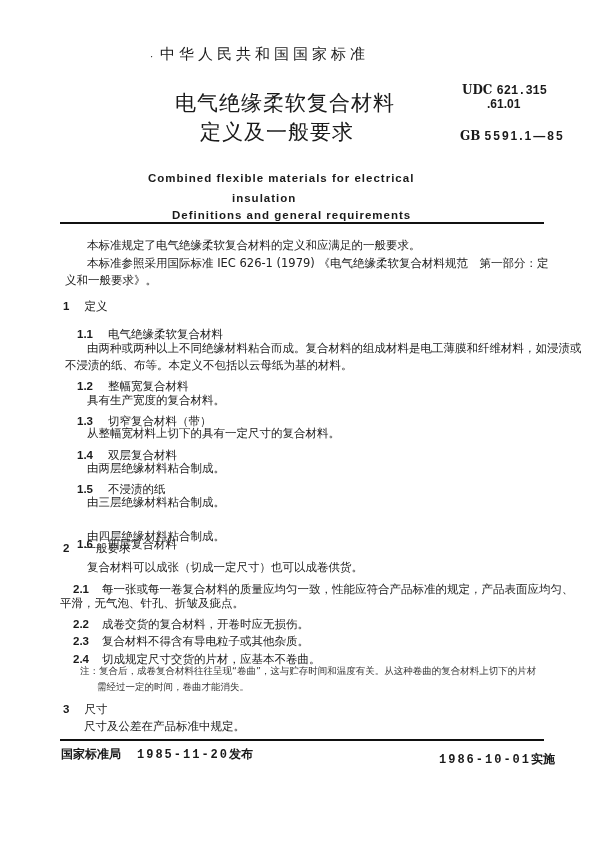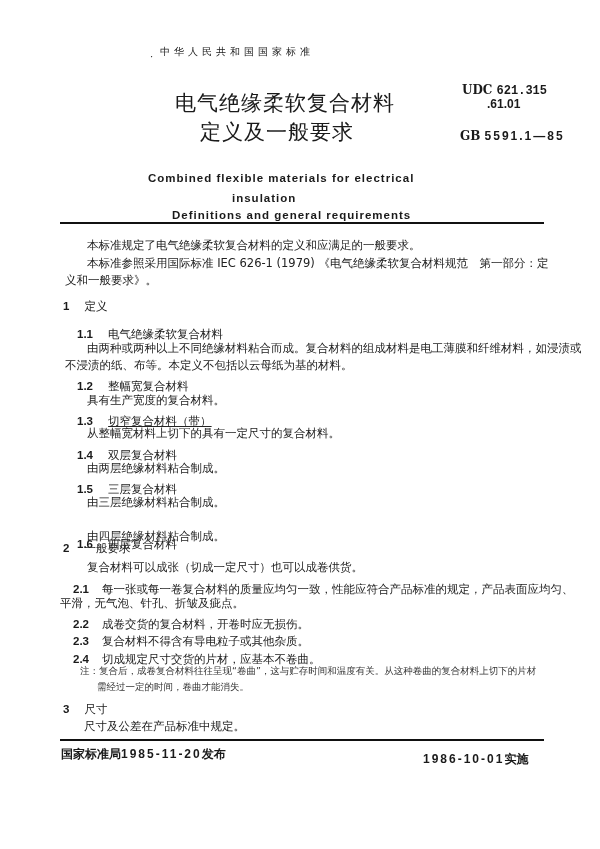--- a/index.html
+++ b/index.html
@@ -1,39 +1,39 @@
 <!DOCTYPE html>
 <html><head>
 <meta charset="utf-8">
 <style>
   html, body { margin: 0; padding: 0; }
   body {
     width: 600px; height: 849px; background: #ffffff; position: relative; overflow: hidden;
     font-family: "DejaVu Serif", "Liberation Serif", serif; color: #1a1a1a;
   }
   .abs { position: absolute; white-space: nowrap; }
-  .national { left: 160px; top: 45px; font-size: 10px; letter-spacing: 4px; font-family: "DejaVu Sans", sans-serif; }
+  .national { left: 160px; top: 45px; font-size: 15px; letter-spacing: 4px; font-family: "DejaVu Sans", sans-serif; }
   .dot { left: 150px; top: 51px; font-size: 10px; }
   .title-cn { left: 175px; top: 89px; font-size: 21px; letter-spacing: 1px; font-family: "DejaVu Sans", sans-serif; }
   .title-cn2 { left: 200px; top: 118px; font-size: 21px; letter-spacing: 1px; font-family: "DejaVu Sans", sans-serif; }
   .udc { left: 462px; top: 84px; font-size: 12px; line-height: 13px; font-weight: bold; }
   .udc .sub { display:block; padding-left: 25px; font-family: "Liberation Sans", sans-serif; }
   .udc .num { font-family: Liberation Mono, monospace; }
   .gb { left: 460px; top: 129px; font-size: 12px; font-weight: bold; }
   .gb .num { font-family: "Liberation Sans", sans-serif; letter-spacing: 2px; }
   .en { font-family: "Liberation Sans", sans-serif; font-weight: bold; font-size: 11.5px; letter-spacing: 1px; }
   .en1 { left: 148px; top: 172px; }
   .en2 { left: 232px; top: 192px; }
   .en3 { left: 172px; top: 209px; }
   .rule { position: absolute; left: 60px; width: 484px; height: 2px; background: #111; }
   .body-text { font-size: 11.5px; font-family: "DejaVu Sans", sans-serif; color:#222; }
   .secnum { font-family: "Liberation Sans", sans-serif; font-weight: bold; font-size: 11.5px; }
   .note { font-size: 9.5px; font-family: "DejaVu Sans", sans-serif; color:#333; }
   .footer { font-family: "DejaVu Sans", sans-serif; font-weight: bold; font-size: 12px; }
-  .footer .num { font-family: Liberation Sans, sans-serif; letter-spacing: 2px; }
+  .footer .num { font-family: Liberation Mono, monospace; letter-spacing: 2px; padding-left: 16px; }
 </style>
 </head>
 <body>
 
 <div class="abs dot">·</div>
 <div class="abs national">中华人民共和国国家标准</div>
 <div class="abs title-cn">电气绝缘柔软复合材料</div>
 <div class="abs title-cn2">定义及一般要求</div>
 
 <div class="abs udc">
@@ -69,33 +69,33 @@
 <div class="abs body-text" style="left:65px; top:358px;">不浸渍的纸、布等。本定义不包括以云母纸为基的材料。</div>
 
 <div class="abs" style="left:77px; top:375px;">
   <span class="secnum">1.2</span>
   <span class="body-text" style="margin-left:10px;">整幅宽复合材料</span>
 </div>
 <div class="abs body-text" style="left:87px; top:393px;">具有生产宽度的复合材料。</div>
 
 <div class="abs" style="left:77px; top:410px;">
   <span class="secnum">1.3</span>
-  <span class="body-text" style="margin-left:10px;text-decoration:underline;">切窄复合材料（带）</span>
+  <span class="body-text" style="margin-left:10px;">切窄复合材料（带）</span>
 </div>
 <div class="abs body-text" style="left:87px; top:426px;">从整幅宽材料上切下的具有一定尺寸的复合材料。</div>
 
 <div class="abs" style="left:77px; top:444px;">
   <span class="secnum">1.4</span>
   <span class="body-text" style="margin-left:10px;">双层复合材料</span>
 </div>
 <div class="abs body-text" style="left:87px; top:461px;">由两层绝缘材料粘合制成。</div>
 
 <div class="abs" style="left:77px; top:478px;">
   <span class="secnum">1.5</span>
-  <span class="body-text" style="margin-left:10px;">三层复合材料</span>
+  <span class="body-text" style="margin-left:10px;">不浸渍的纸</span>
 </div>
 <div class="abs body-text" style="left:87px; top:495px;">由三层绝缘材料粘合制成。</div>
 
 <div class="abs" style="left:77px; top:533px;">
   <span class="secnum">1.6</span>
   <span class="body-text" style="margin-left:10px;">四层复合材料</span>
 </div>
 <div class="abs body-text" style="left:87px; top:529px;">由四层绝缘材料粘合制成。</div>
 
 <div class="abs" style="left:63px; top:536px; top:537px;">

